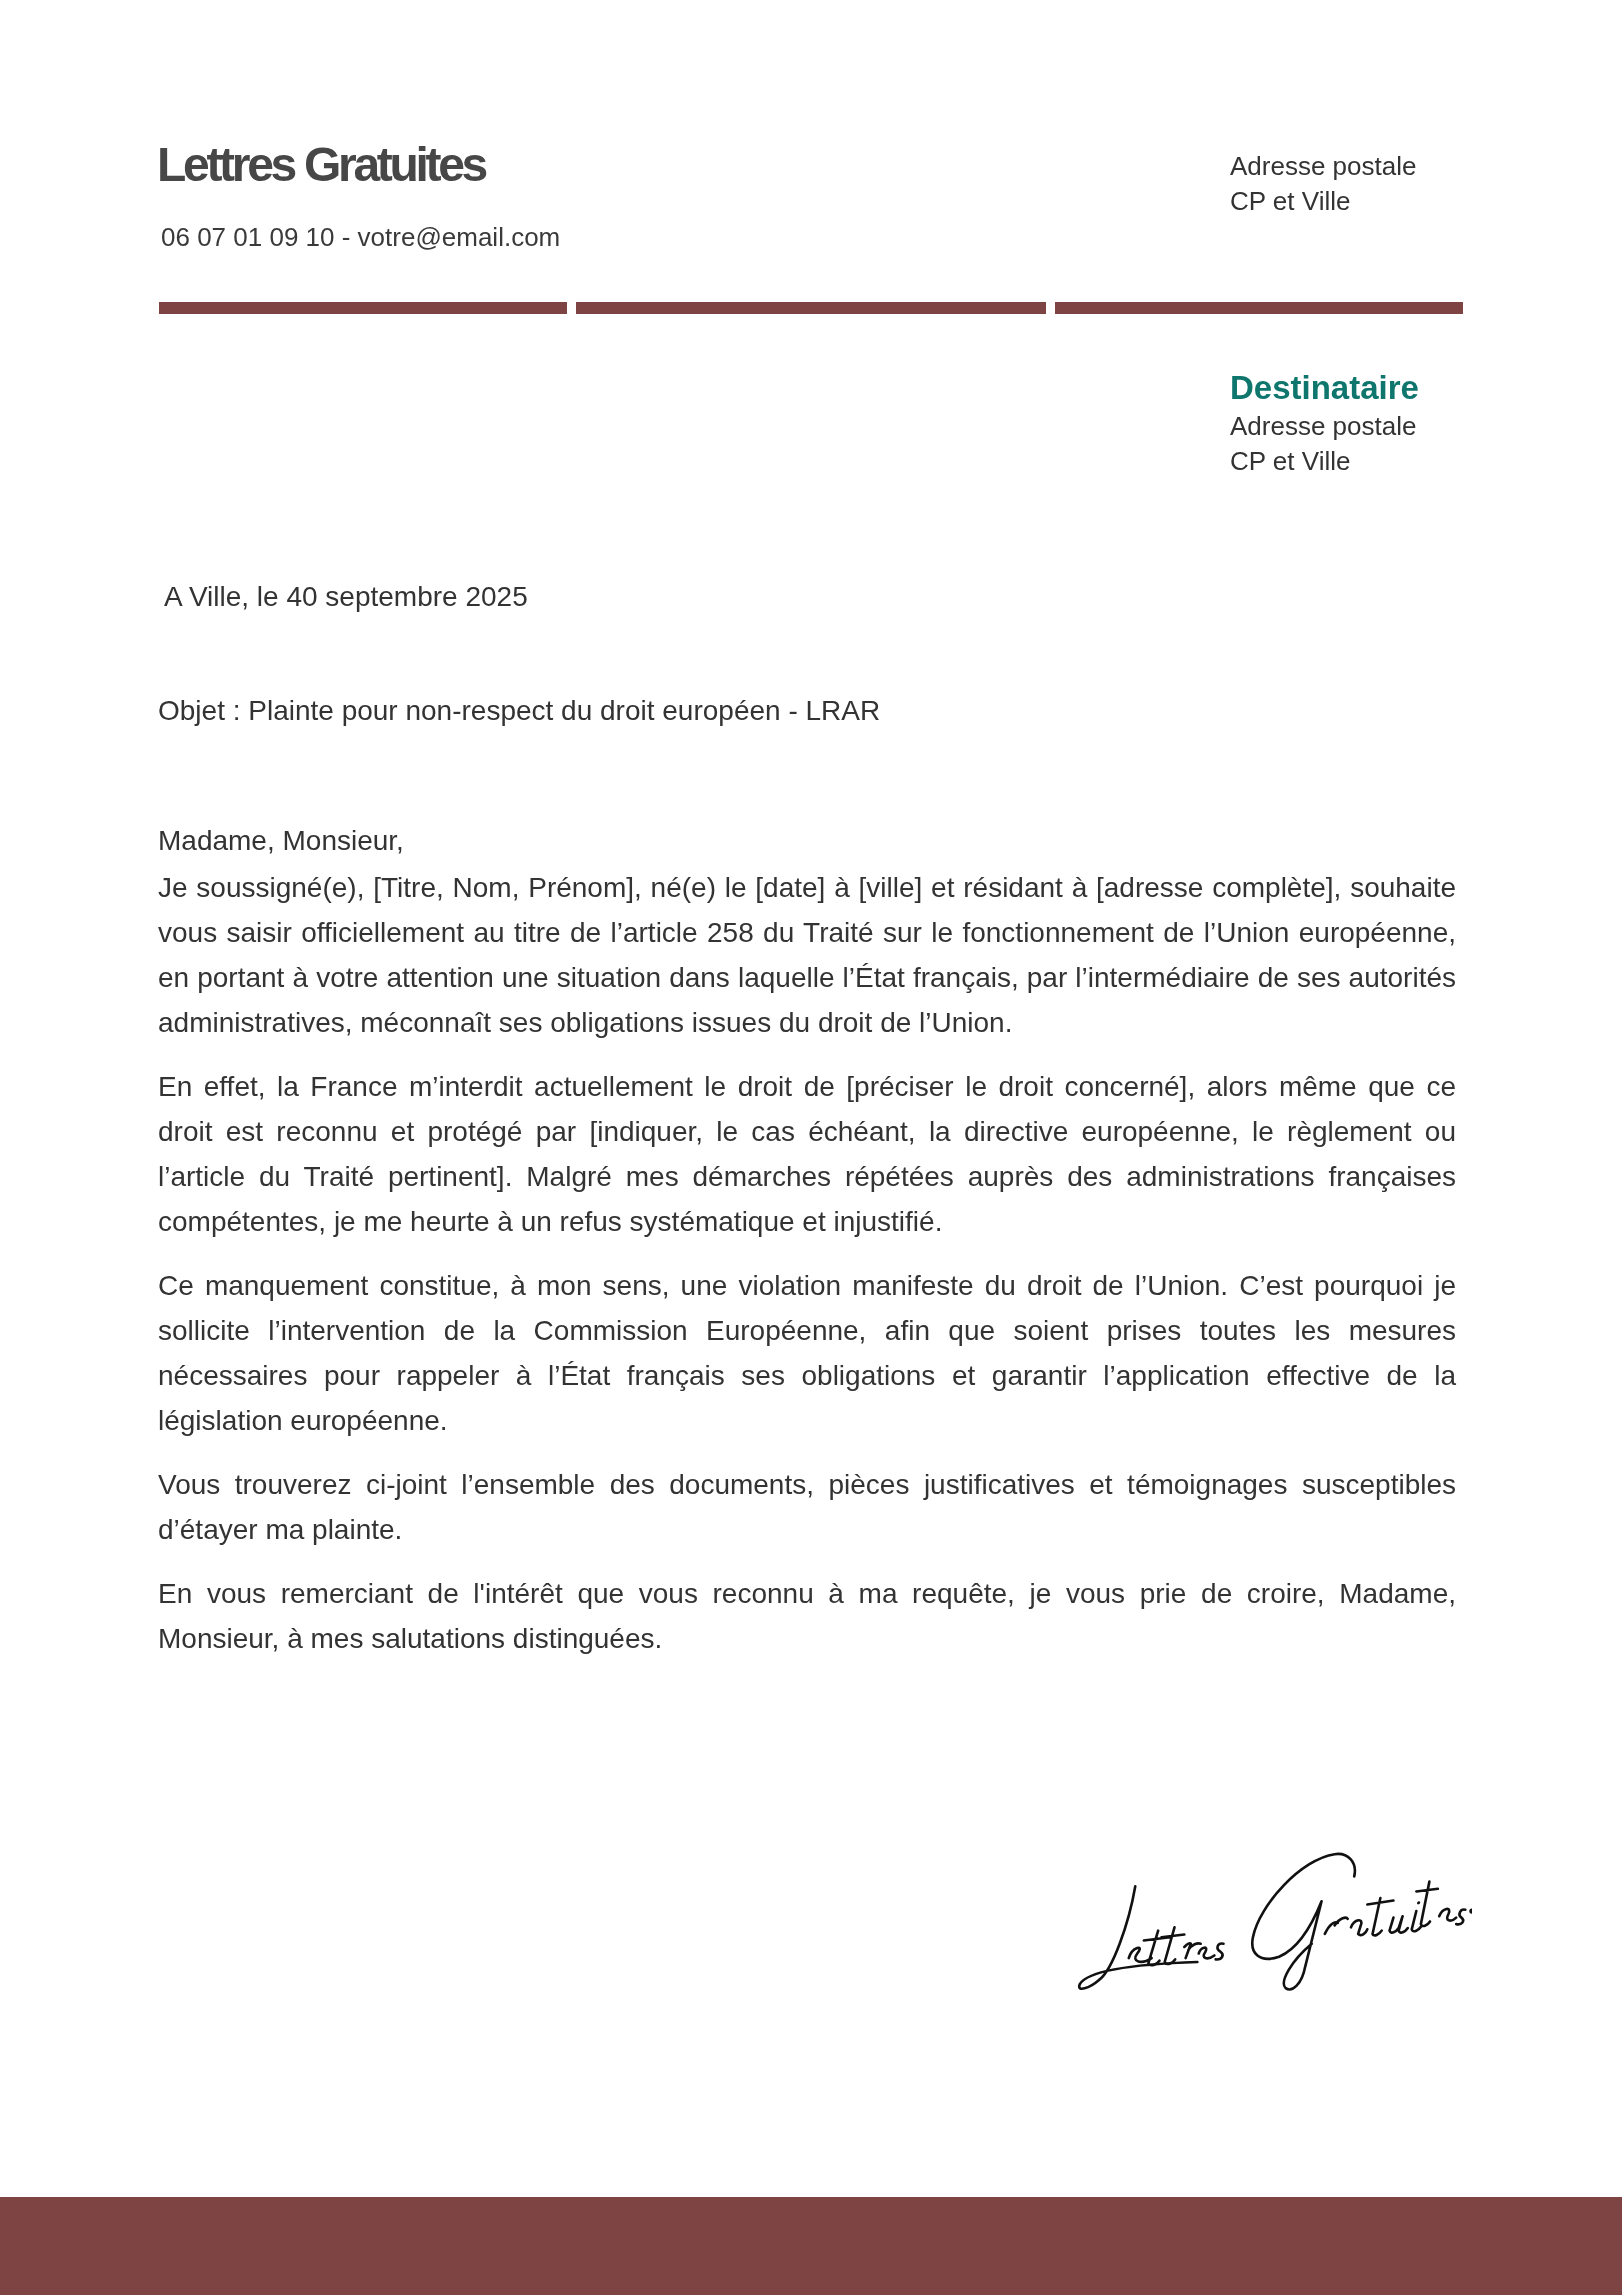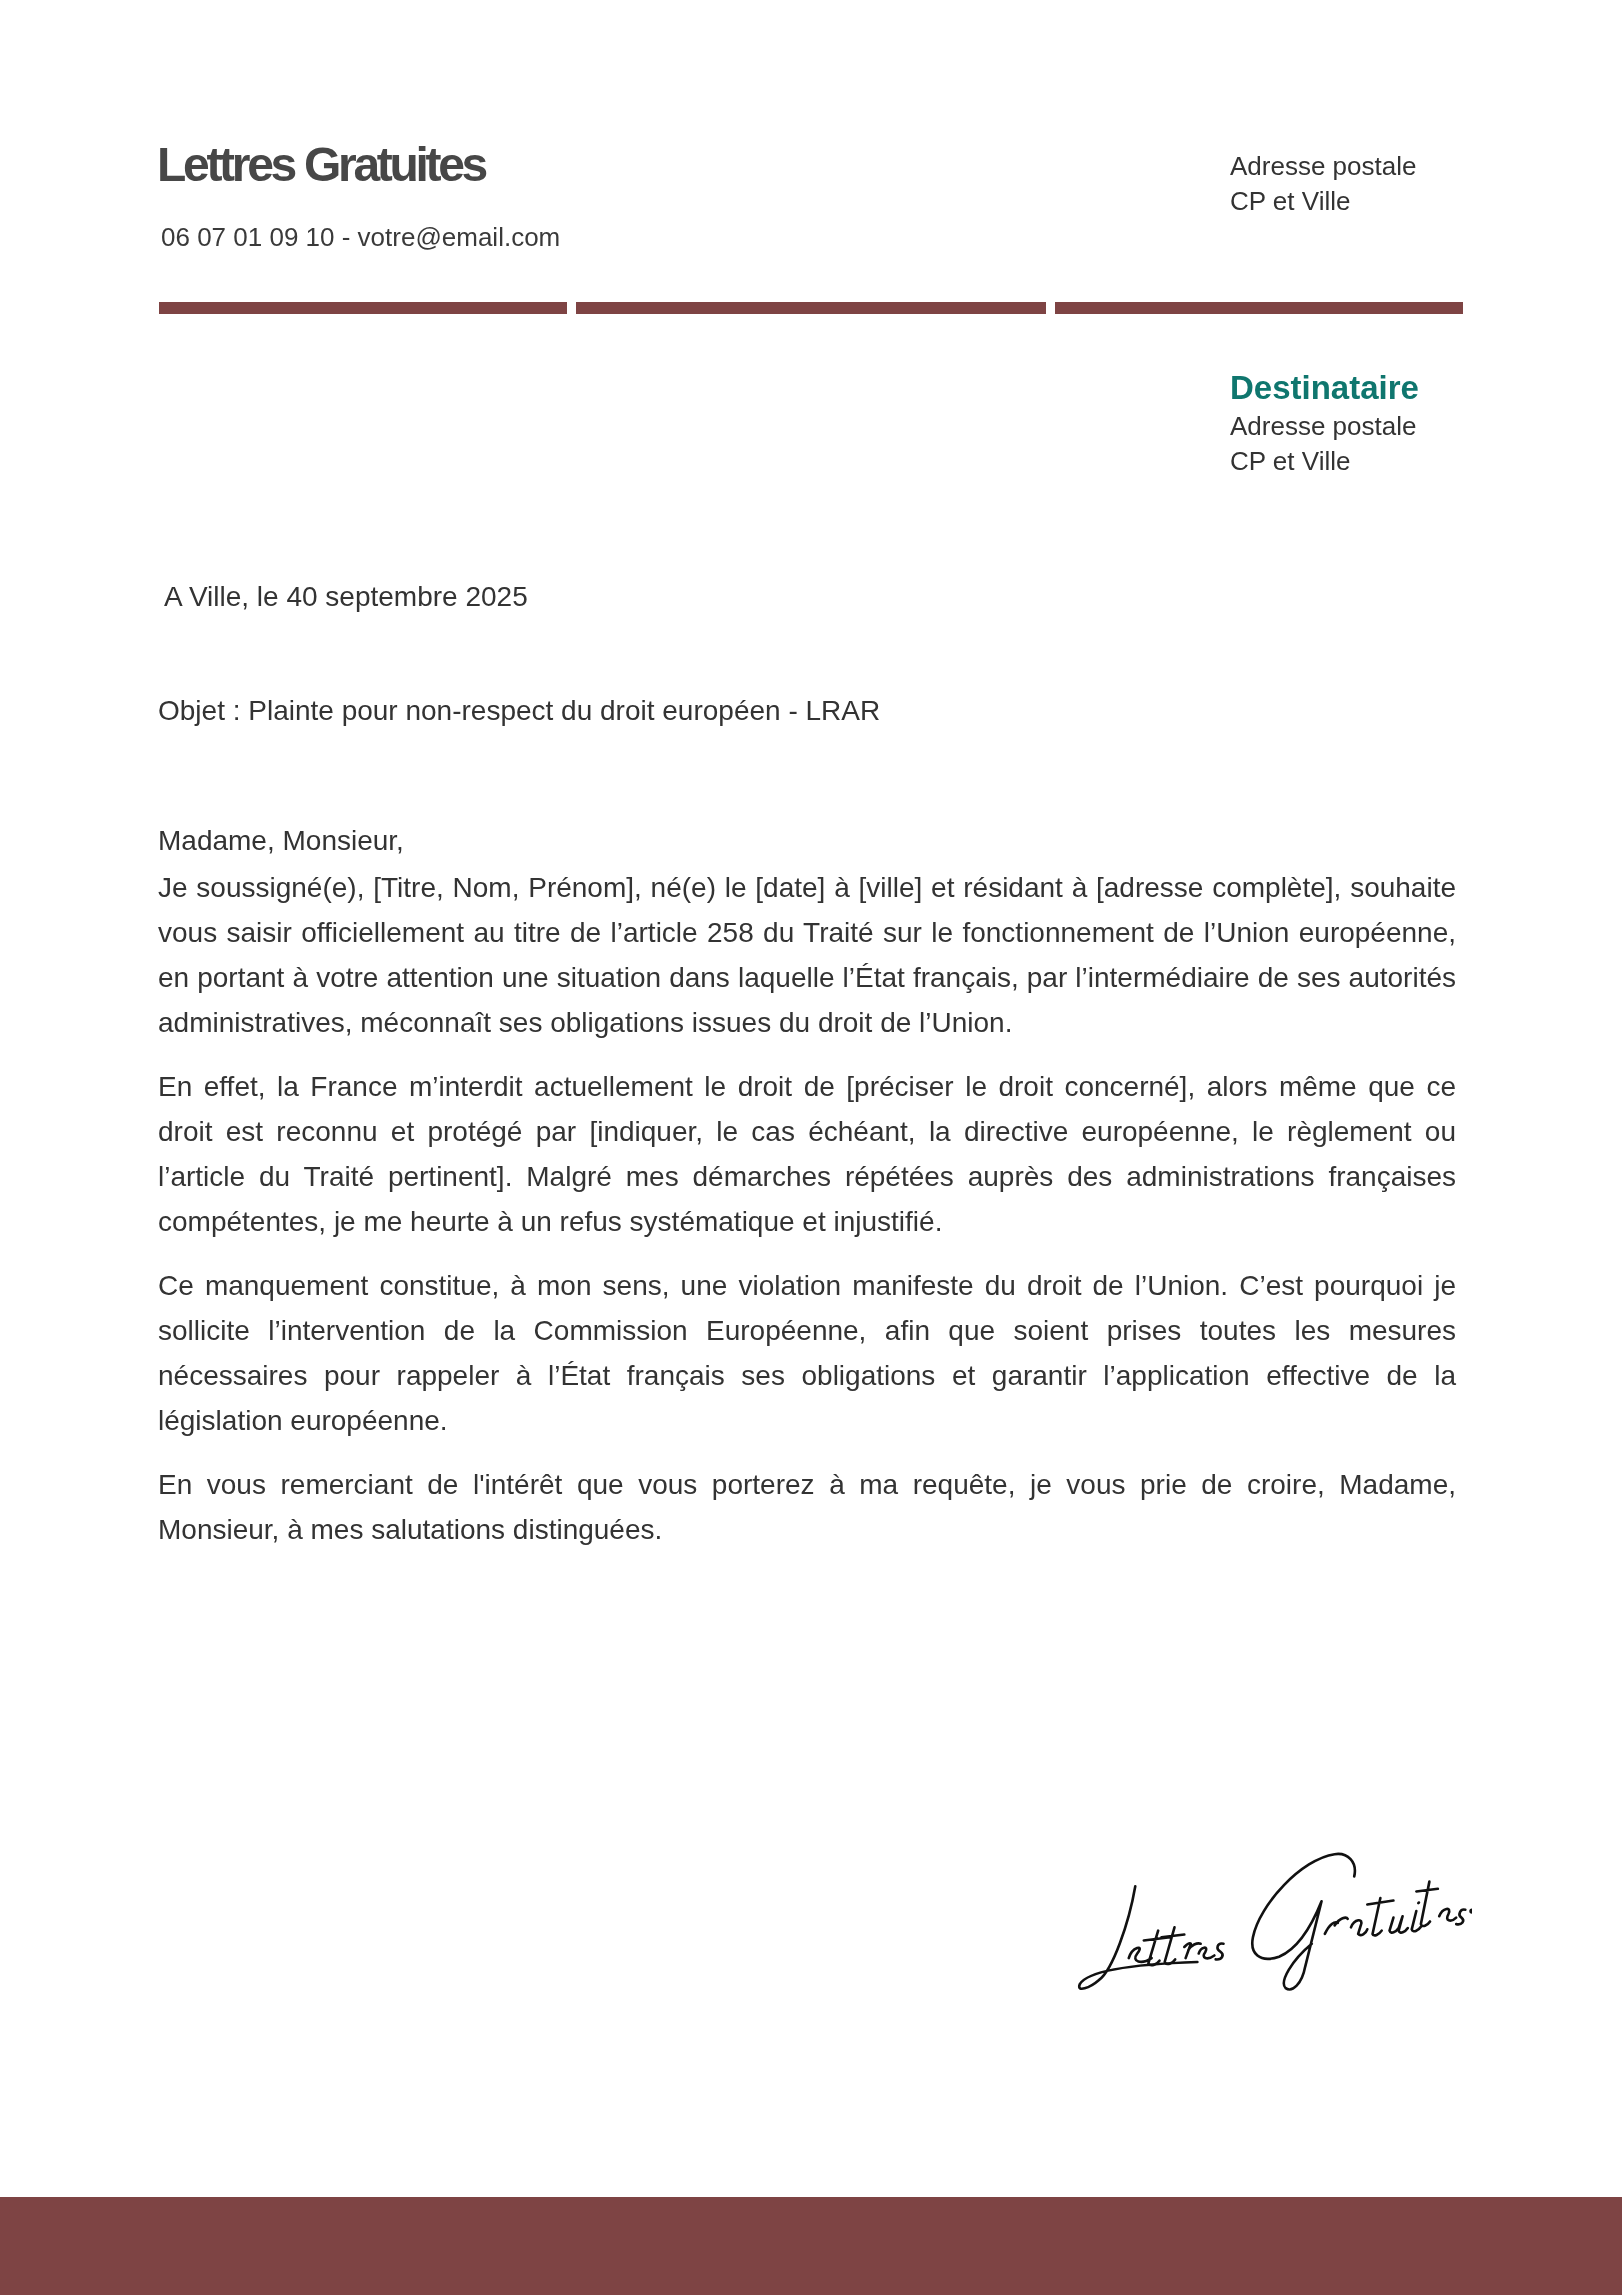--- a/index.html
+++ b/index.html
@@ -54,21 +54,22 @@
 </div>
 
 <div class="abs date-line">A Ville, le 40 septembre 2025</div>
 <div class="abs subject">Objet : Plainte pour non-respect du droit européen - LRAR</div>
 
 <div class="abs body-text">
   <p class="salutation">Madame, Monsieur,</p>
   <p>Je soussigné(e), [Titre, Nom, Prénom], né(e) le [date] à [ville] et résidant à [adresse complète], souhaite vous saisir officiellement au titre de l’article 258 du Traité sur le fonctionnement de l’Union européenne, en portant à votre attention une situation dans laquelle l’État français, par l’intermédiaire de ses autorités administratives, méconnaît ses obligations issues du droit de l’Union.</p>
   <p>En effet, la France m’interdit actuellement le droit de [préciser le droit concerné], alors même que ce droit est reconnu et protégé par [indiquer, le cas échéant, la directive européenne, le règlement ou l’article du Traité pertinent]. Malgré mes démarches répétées auprès des administrations françaises compétentes, je me heurte à un refus systématique et injustifié.</p>
   <p>Ce manquement constitue, à mon sens, une violation manifeste du droit de l’Union. C’est pourquoi je sollicite l’intervention de la Commission Européenne, afin que soient prises toutes les mesures nécessaires pour rappeler à l’État français ses obligations et garantir l’application effective de la législation européenne.</p>
-  <p>En vous remerciant de l'intérêt que vous porterez à ma requête, je vous prie de croire, Madame, Monsieur, à mes salutations distinguées.</p>
+  <p>Vous trouverez ci-joint l’ensemble des documents, pièces justificatives et témoignages susceptibles d’étayer ma plainte.</p>
+  <p>En vous remerciant de l'intérêt que vous reconnu à ma requête, je vous prie de croire, Madame, Monsieur, à mes salutations distinguées.</p>
 </div>
 
 <div class="abs signature">
   <svg width="412" height="183" viewBox="0 0 630 280">
     <g fill="none" stroke="#111" stroke-width="4" stroke-linecap="round" stroke-linejoin="round">
 
       <path d="M115 112 C105 170, 80 240, 60 255 C45 268, 25 275, 30 262 C40 245, 90 232, 210 228"></path>
 
       <path d="M105 222 C110 205, 130 200, 118 215 C108 228, 125 232, 140 222 M150 180 L135 230 C138 236, 148 232, 152 226 M128 195 L168 190 M175 175 L160 228 C163 234, 172 230, 176 224 M155 190 L190 186 M190 205 C195 200, 198 198, 200 200 L192 222 M196 210 C200 202, 210 198, 215 200 M212 215 C215 205, 228 202, 222 213 C215 222, 225 226, 236 218 M250 200 C240 198, 238 208, 245 212 C252 217, 248 225, 238 224"></path>
 

